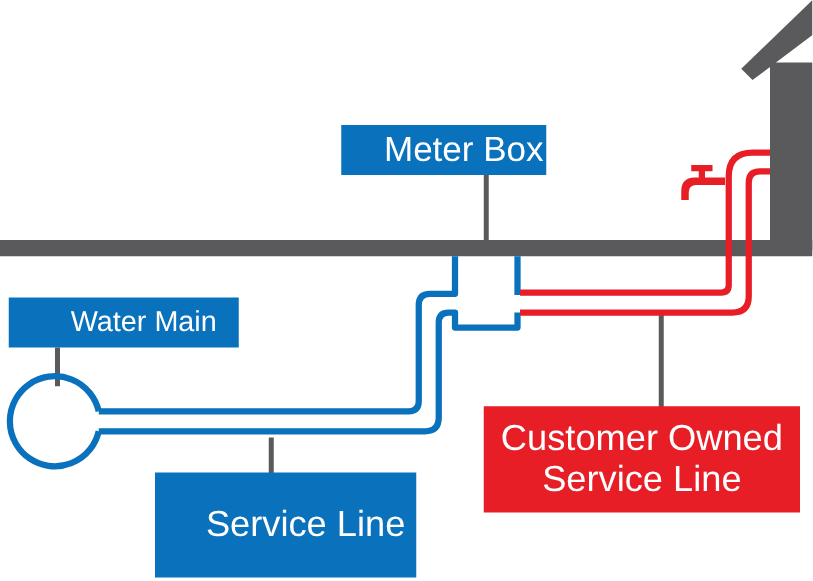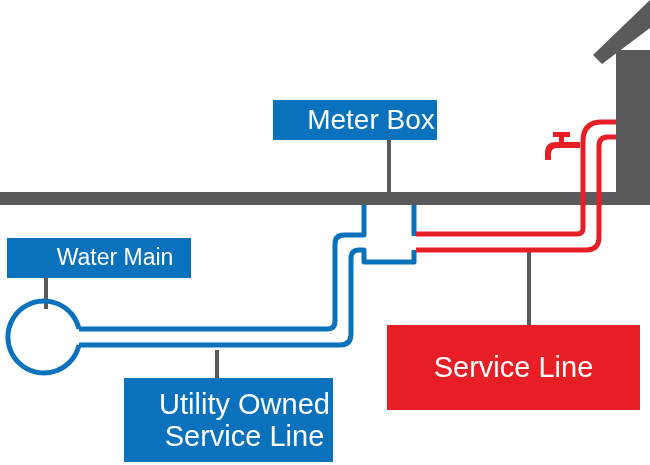--- a/index.html
+++ b/index.html
@@ -61,19 +61,19 @@
 
 <div class="label blue" id="lbl-meter">
   <span>Meter Box</span>
 </div>
 
 <div class="label blue" id="lbl-main">
   <span>Water Main</span>
 </div>
 
 <div class="label blue" id="lbl-util">
-  <span>Utility Owned</span>
   <span>Service Line</span>
 </div>
 
 <div class="label red" id="lbl-cust">
+  <span>Customer Owned</span>
   <span>Service Line</span>
 </div>
 
 </body></html>

